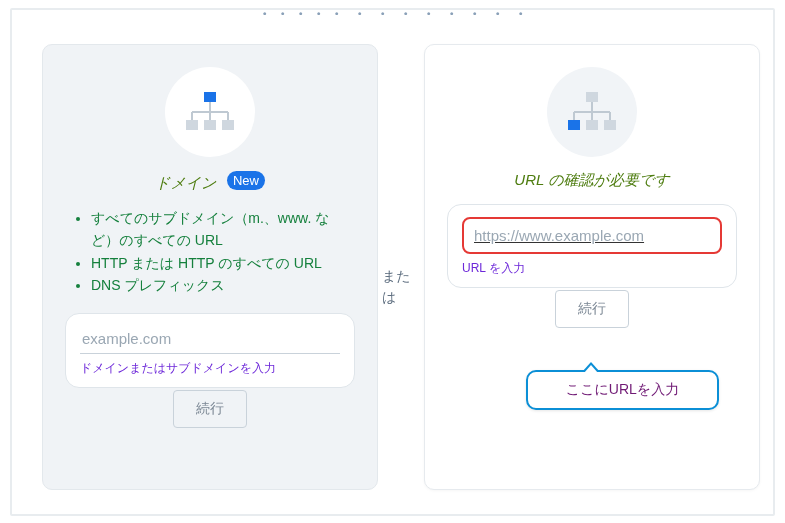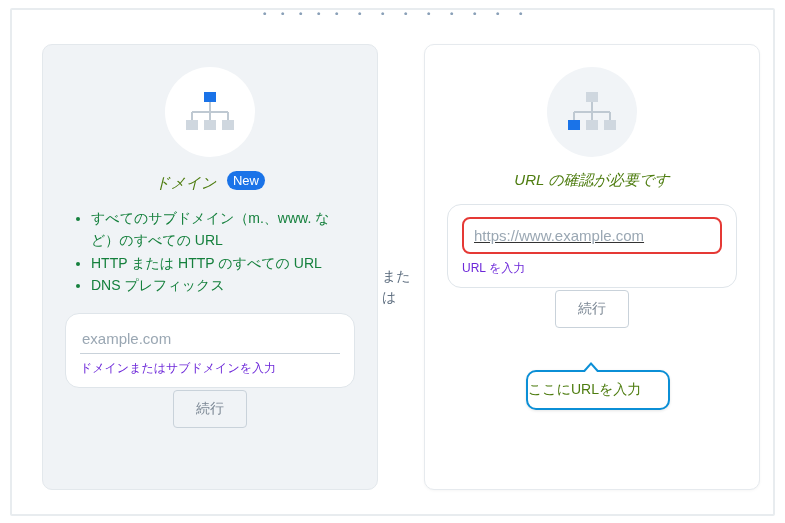--- a/index.html
+++ b/index.html
@@ -139,29 +139,29 @@
     color: #7b8794;
     font-size: 14px;
     padding: 9px 22px;
     border-radius: 4px;
     cursor: pointer;
   }
   .callout {
     position: absolute;
     left: 526px;
     top: 370px;
-    width: 144px;
+    width: 193px;
     height: 40px;
     border: 2px solid #0b8fd6;
     border-radius: 10px;
     background: #fff;
     display: flex;
     align-items: center;
-    justify-content: flex-start;
-    color: #4d7c0f;
+    justify-content: center;
+    color: #701a75;
     font-size: 14px;
     z-index: 5;
     box-shadow: 0 1px 3px rgba(0,0,0,0.10);
   }
   .callout::before {
     content: "";
     position: absolute;
     top: -10px;
     left: 54px;
     border-left: 9px solid transparent;

